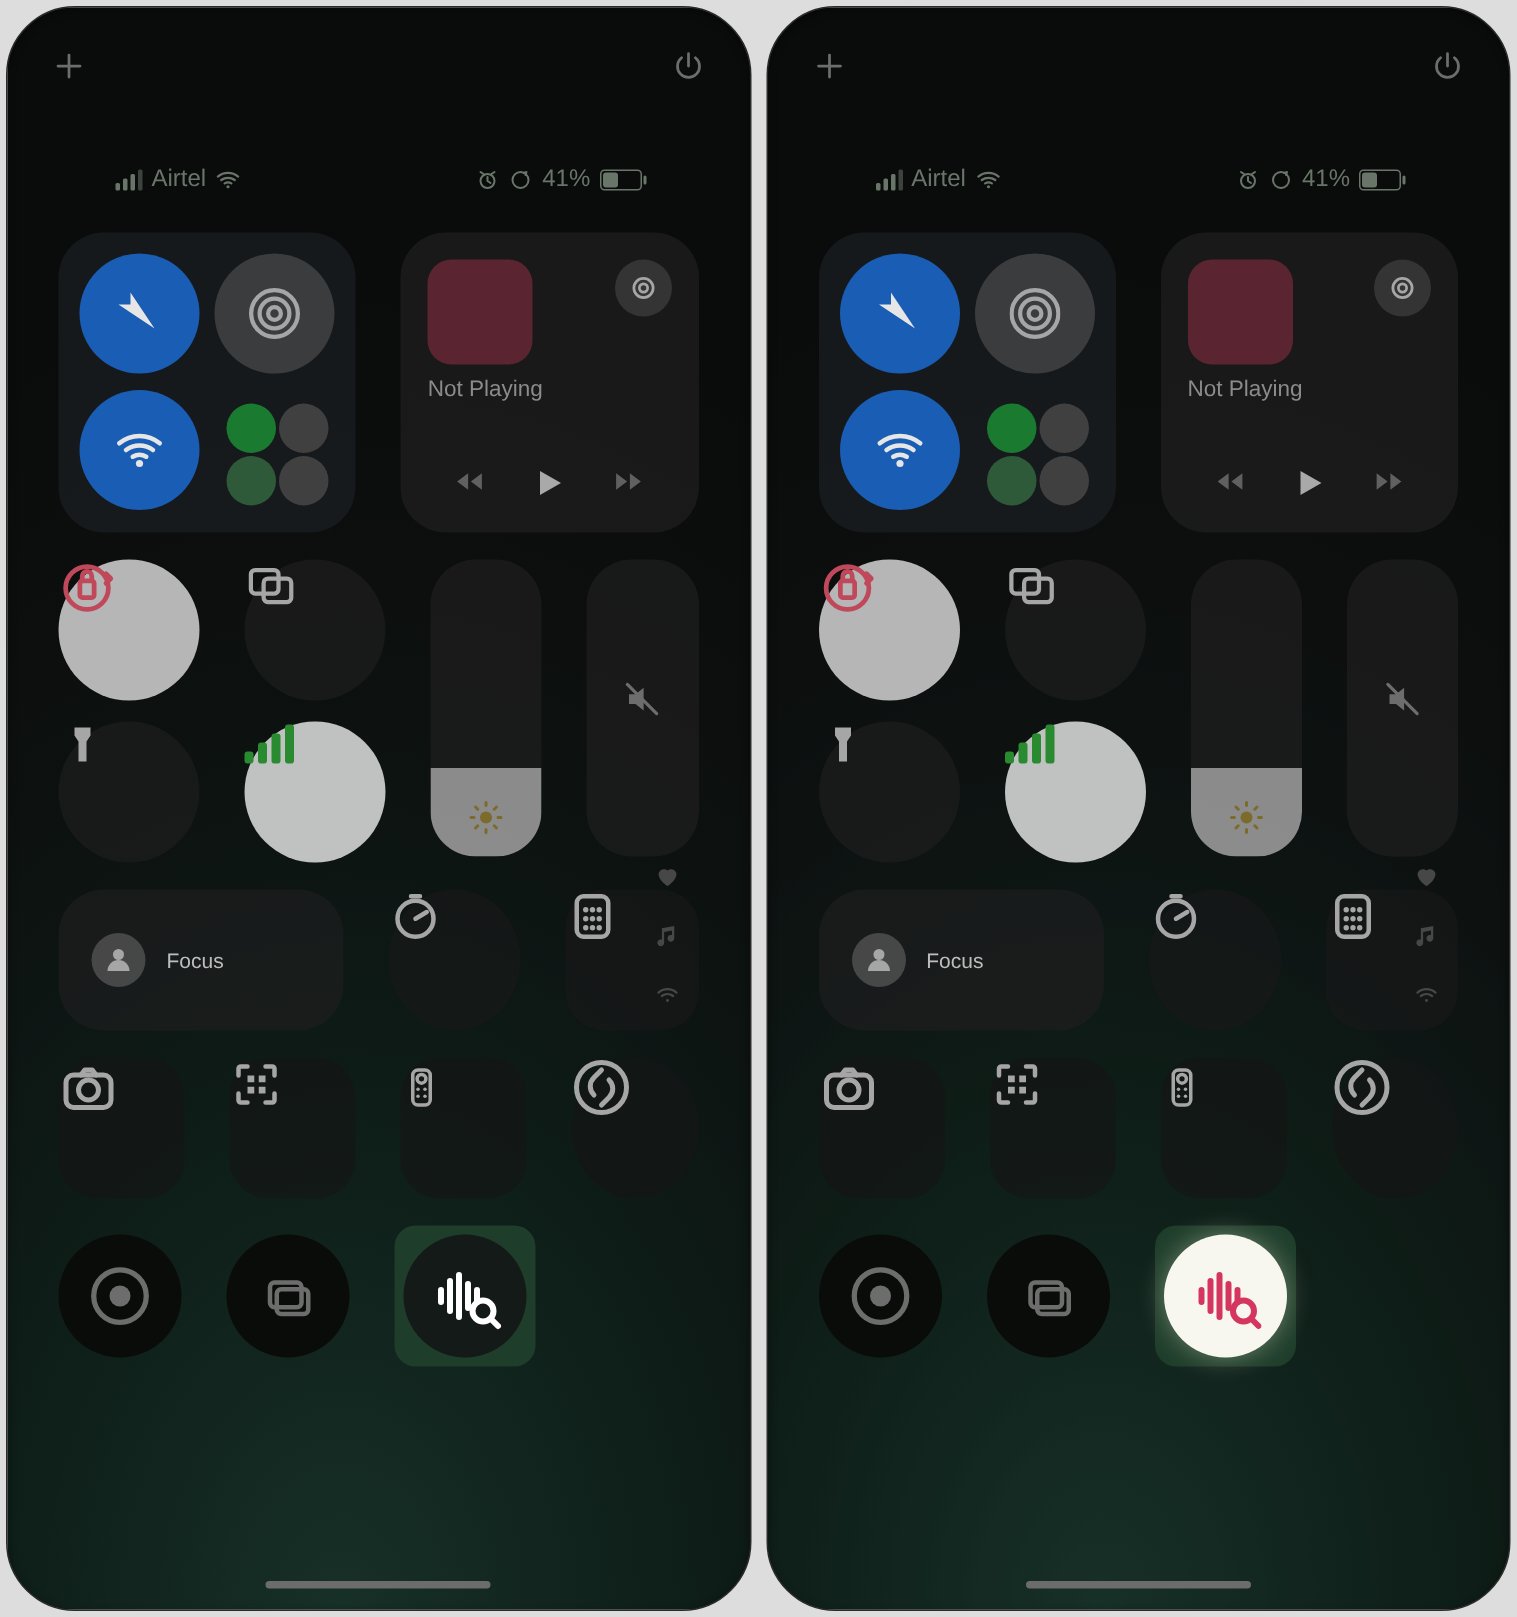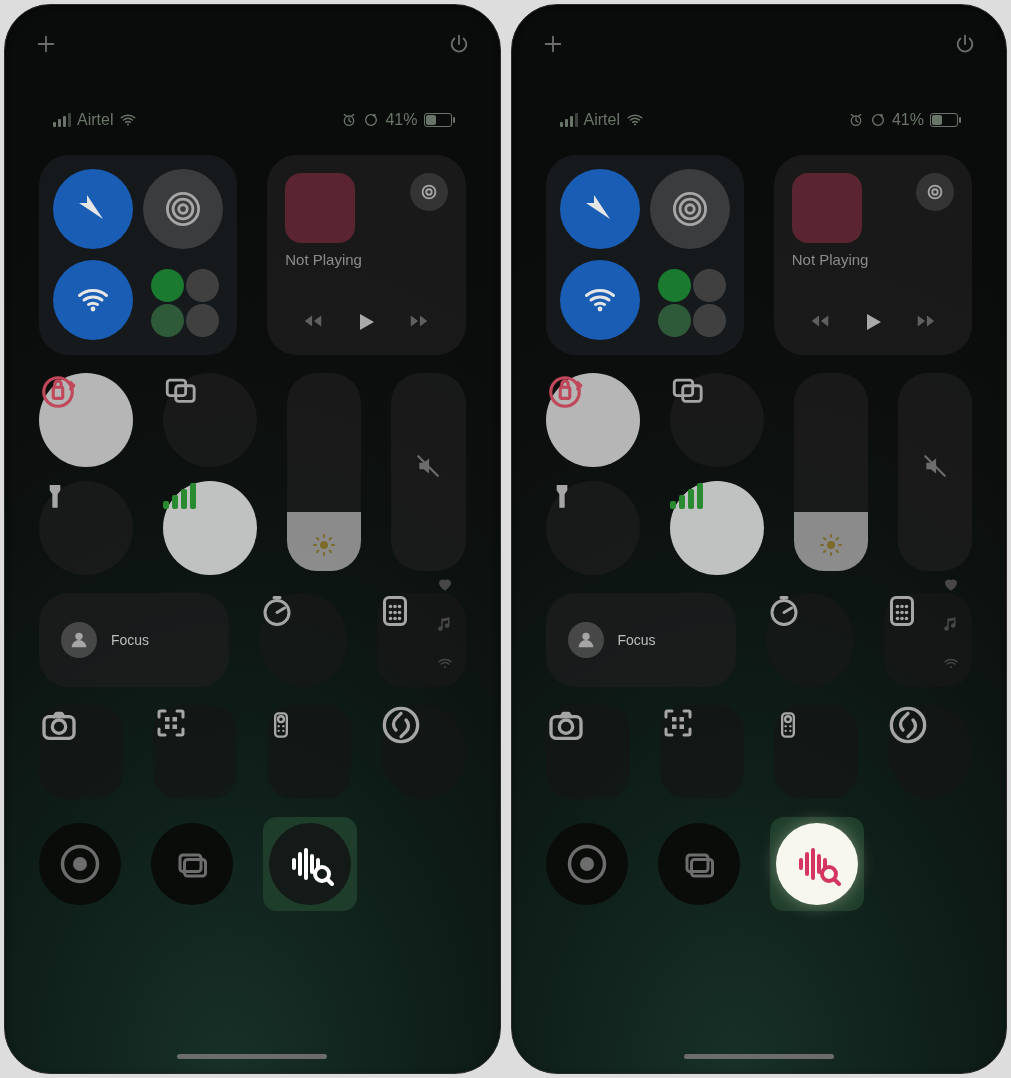--- a/index.html
+++ b/index.html
@@ -38,21 +38,21 @@
     position:absolute; top:28px; left:0; right:0;
     display:flex; justify-content:space-between;
     padding:0 30px;
     color:#3e3e3e;
   }
   .topbar .ic{width:22px;height:22px;display:flex;align-items:center;justify-content:center;}
   
   .status{
     position:absolute; top:106px; left:0; right:0;
     display:flex; justify-content:space-between;
-    padding:0 48px;
+    padding:0 72px;
     color:#6a756a;
     font-size:16px;
     font-weight:500;
   }
   .status .grp{display:flex;align-items:center;gap:6px;}
   .sigbars{display:flex;align-items:flex-end;gap:2px;height:14px;}
   .sigbars i{width:3px;background:#6a756a;border-radius:1px;}
   .sigbars i:nth-child(1){height:5px;} .sigbars i:nth-child(2){height:8px;} .sigbars i:nth-child(3){height:11px;} .sigbars i:nth-child(4){height:14px;background:#3c423c;}
   .batt{display:inline-flex;align-items:center;gap:2px;}
   .batt .shell{width:28px;height:14px;border:1.5px solid #6a756a;border-radius:3px;position:relative;}

